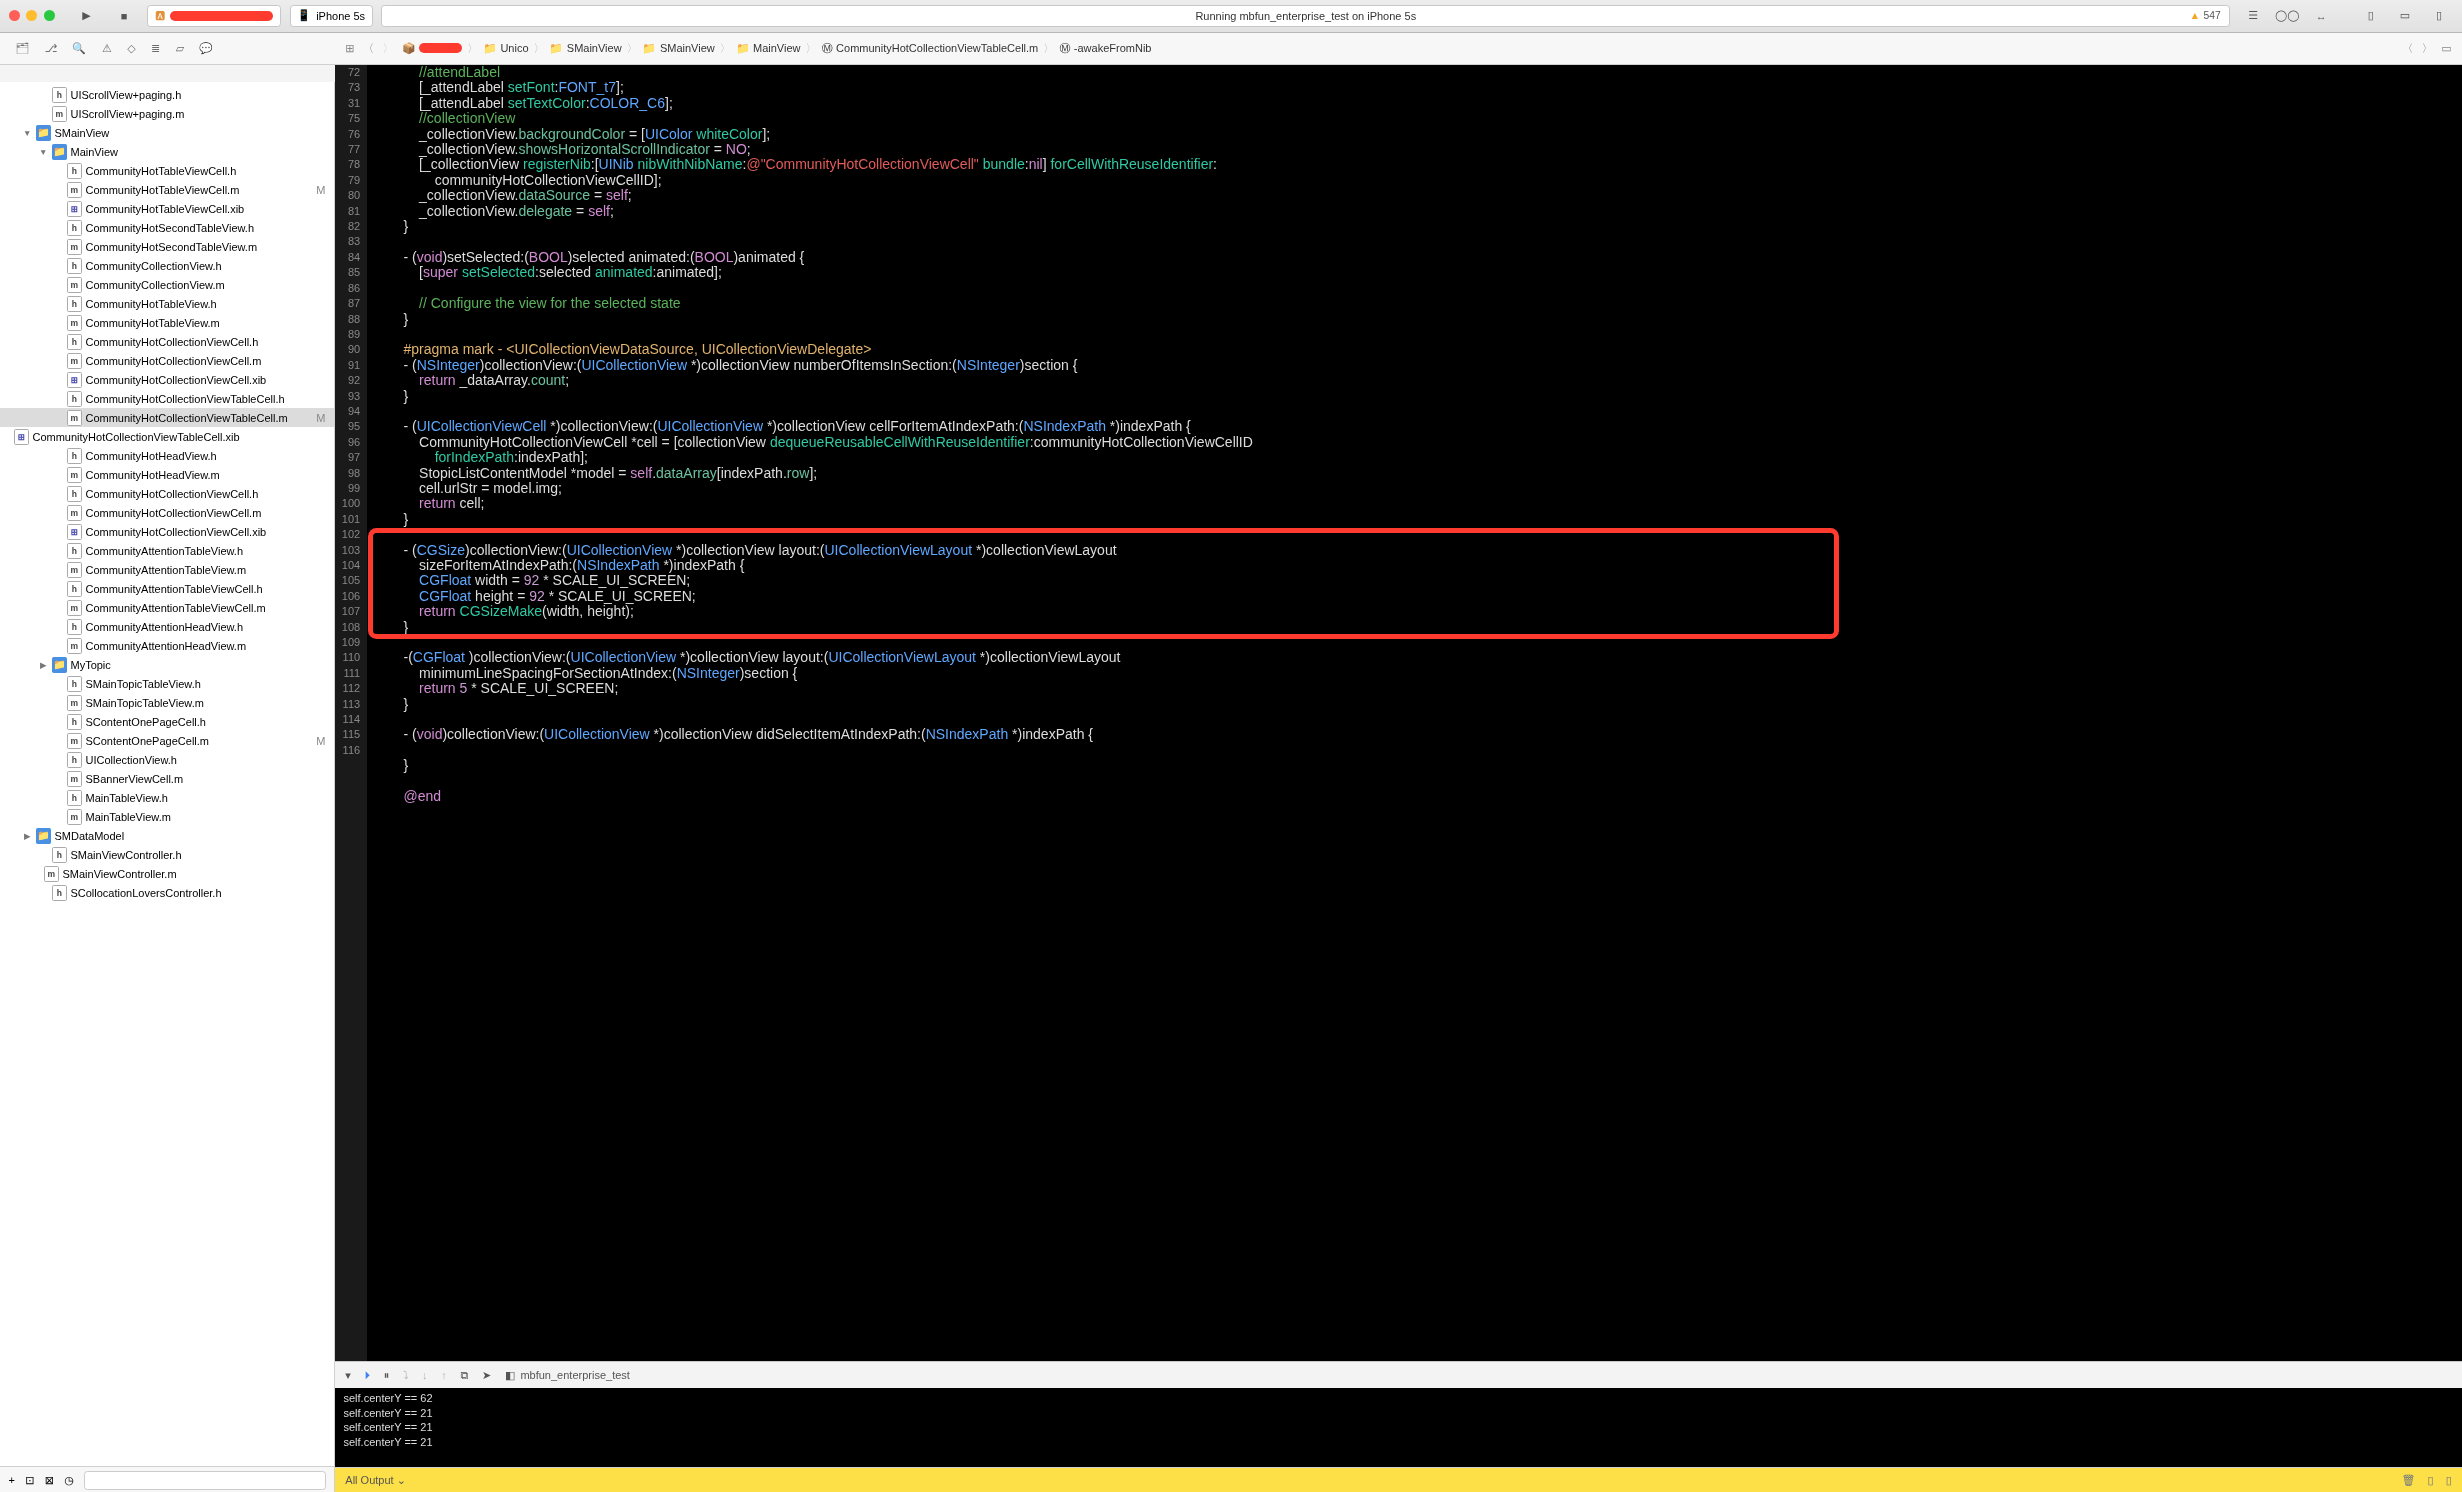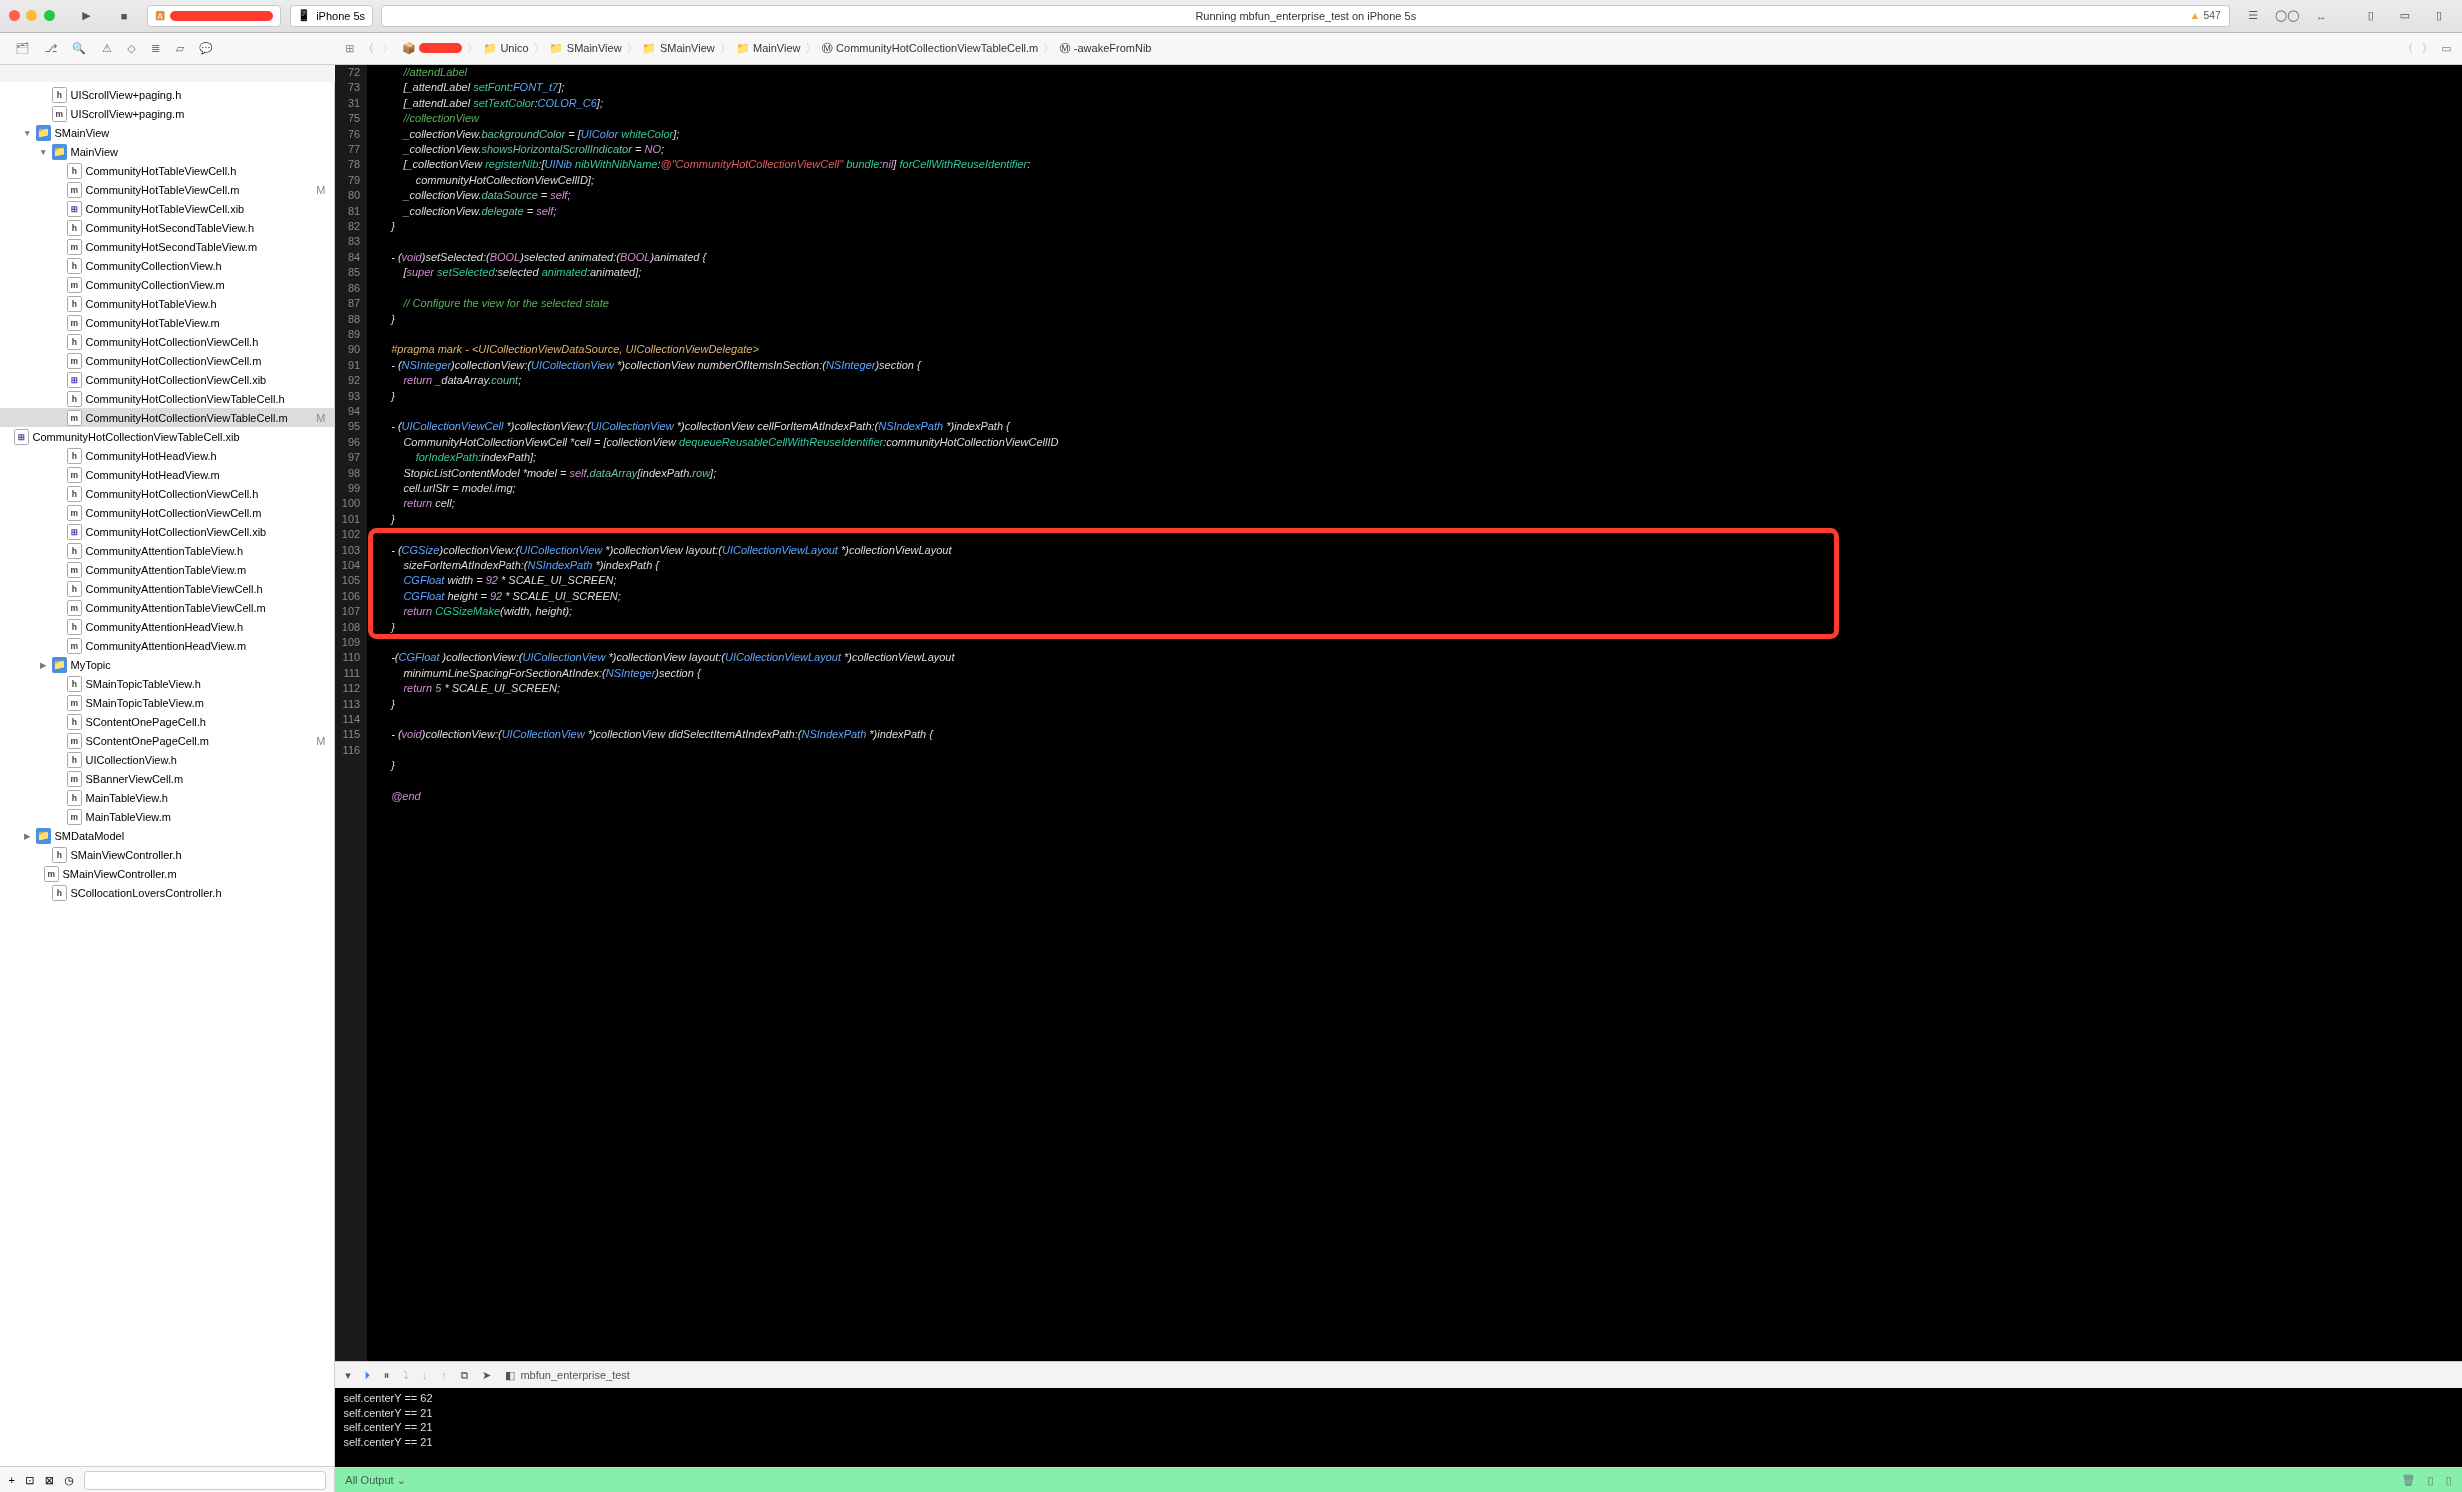--- a/index.html
+++ b/index.html
@@ -42,38 +42,38 @@
 .ic-folder{background:#4a90e2;}
 .ic-folder::before{content:"📁";font-size:10.3px;}
 .status-m{margin-left:auto;color:#888;font-size:11px;}
 .sidebar-bottom{position:absolute;bottom:0;left:0;right:0;height:27px;border-top:0.9px solid #d0d0d0;background:#f7f7f7;display:flex;align-items:center;gap:10.3px;padding:0 8.5px;}
 .filter-field{flex:1;height:19px;background:#fff;border:0.9px solid #ccc;border-radius:3.4px;}
 
 
 .editor-wrap{flex:1;display:flex;flex-direction:column;background:#000;}
 .editor{flex:1;display:flex;overflow:auto;position:relative;}
 .gutter{background:#1a1a1a;color:#888;text-align:right;padding:0 6.8px;font-family:Menlo,monospace;font-size:11px;line-height:15.4px;user-select:none;}
-.code{flex:1;padding:0 12px;font-family:Menlo,monospace;font-size:11px;line-height:15.4px;color:#ddd;white-space:pre;font-style:italic;}
+.code{flex:1;padding:0 21px;font-family:Menlo,monospace;font-size:14px;line-height:15.4px;color:#ddd;white-space:pre;}
 .hl-box{position:absolute;border:5.1px solid #ff3b30;border-radius:8.5px;pointer-events:none;}
 
 
 .c-comment{color:#5bb25b;}
 .c-keyword{color:#d28cd2;}
 .c-type{color:#5fa7ff;}
 .c-string{color:#e45b5b;}
 .c-prop{color:#6cc1a0;}
 .c-num{color:#ca9ad4;}
 .c-msg{color:#30c9a3;}
 .c-pragma{color:#e2b36c;}
 .c-self{color:#d28cd2;}
 
 
 .debugbar{height:27px;background:#f3f3f3;border-top:0.9px solid #c8c8c8;display:flex;align-items:center;gap:13.7px;padding:0 10.3px;color:#555;}
 .console{background:#000;color:#ddd;font-family:Menlo,monospace;font-size:11px;line-height:14.5px;padding:3.4px 8.5px;height:79px;overflow:auto;}
-.output-bar{height:26px;background:#86efac;border-top:0.9px solid #d0d0d0;display:flex;align-items:center;padding:0 10.3px;color:#555;font-size:11px;gap:6.8px;}
+.output-bar{height:26px;background:#fde047;border-top:0.9px solid #d0d0d0;display:flex;align-items:center;padding:0 10.3px;color:#555;font-size:11px;gap:6.8px;}
 .out-right{margin-left:auto;display:flex;gap:12px;color:#6b7280;}
 </style>
 </head>
 <body>
 
 <div class="titlebar">
   <div class="traffic">
     <div class="light red"></div>
     <div class="light yellow"></div>
     <div class="light green"></div>

